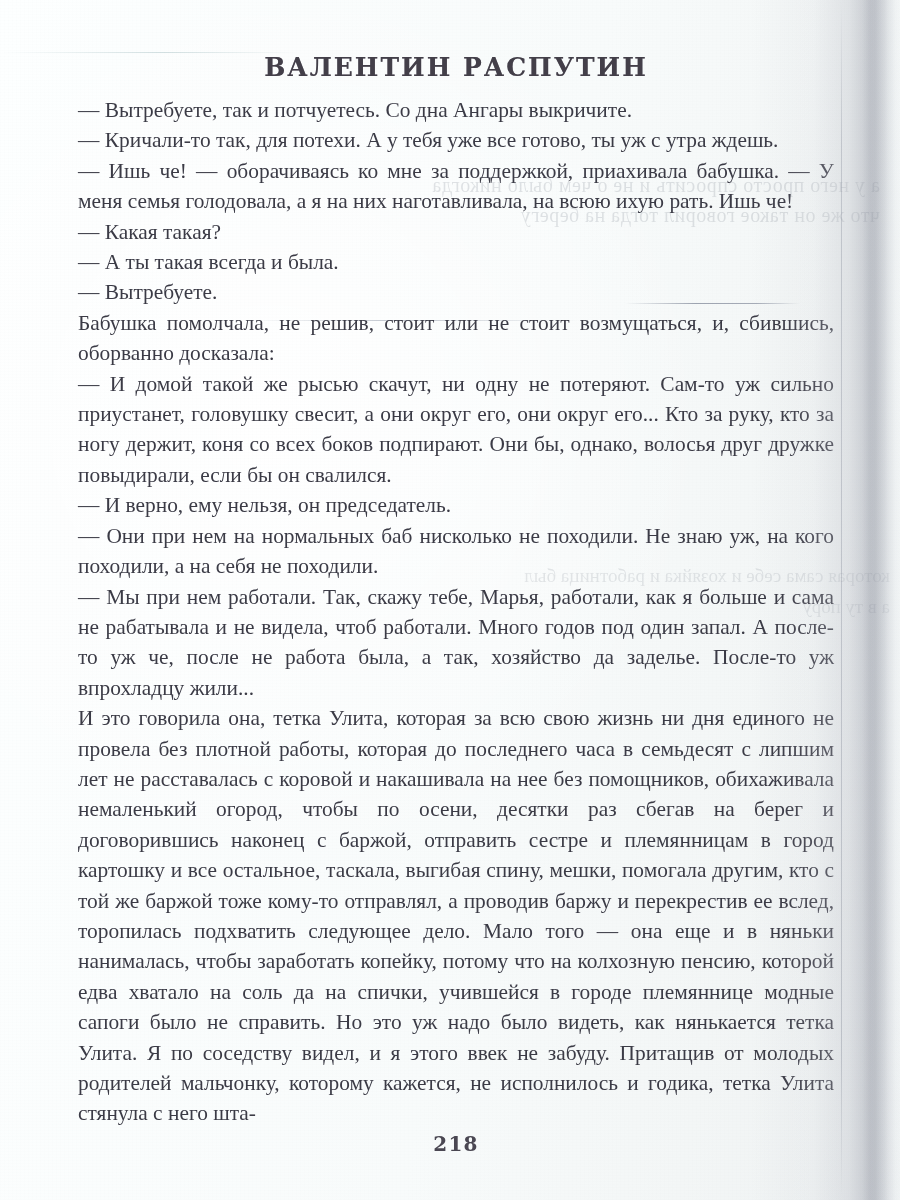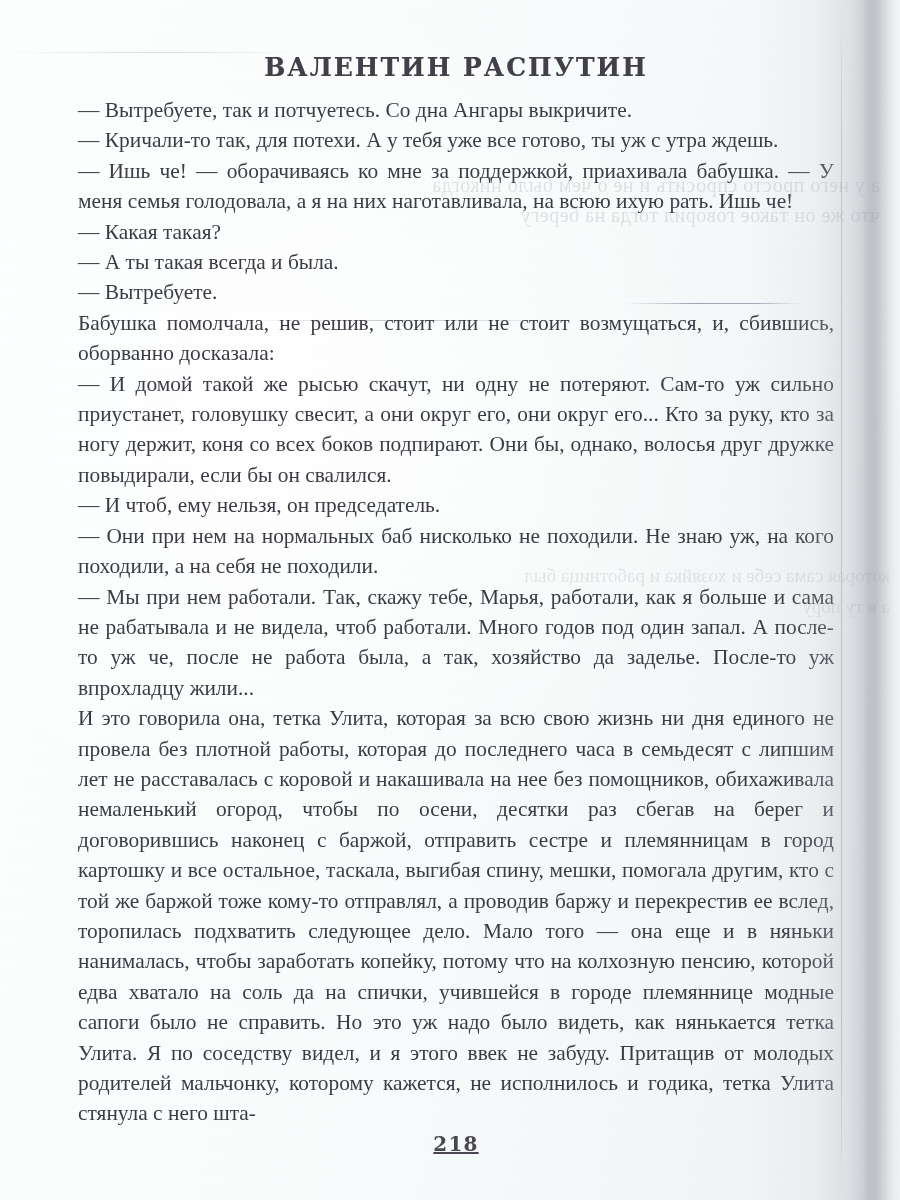--- a/index.html
+++ b/index.html
@@ -165,21 +165,20 @@
     position: absolute;
     left: 0;
     right: 0;
     top: 1132px;
     text-align: center;
     font-size: 20px;
     font-weight: 700;
     letter-spacing: 1.2px;
     color: #4a4752;
     font-family: "DejaVu Serif", "Liberation Serif", serif;
-    text-decoration: underline;
   }
 
   
   .ink-fade {
     position: absolute;
     top: 0; right: 0; width: 120px; height: 100%;
     background: linear-gradient(90deg, rgba(251,253,253,0) 0%, rgba(248,250,251,.22) 55%, rgba(243,246,247,.30) 100%);
     pointer-events: none;
     mix-blend-mode: normal;
   }
@@ -204,21 +203,21 @@
 
     <div class="body-text">
       <p class="dlg">— Вытребуете, так и потчуетесь. Со дна Ангары выкричите.</p>
       <p class="dlg">— Кричали-то так, для потехи. А у тебя уже все готово, ты уж с утра ждешь.</p>
       <p class="dlg">— Ишь че! — оборачиваясь ко мне за поддержкой, приахивала бабушка. — У меня семья голодовала, а я на них наготавливала, на всюю ихую рать. Ишь че!</p>
       <p class="dlg">— Какая такая?</p>
       <p class="dlg">— А ты такая всегда и была.</p>
       <p class="dlg">— Вытребуете.</p>
       <p class="para-indent">Бабушка помолчала, не решив, стоит или не стоит возмущаться, и, сбившись, оборванно досказала:</p>
       <p class="dlg">— И домой такой же рысью скачут, ни одну не потеряют. Сам-то уж сильно приустанет, головушку свесит, а они округ его, они округ его... Кто за руку, кто за ногу держит, коня со всех боков подпирают. Они бы, однако, волосья друг дружке повыдирали, если бы он свалился.</p>
-      <p class="dlg">— И чтоб, ему нельзя, он председатель.</p>
+      <p class="dlg">— И верно, ему нельзя, он председатель.</p>
       <p class="dlg">— Они при нем на нормальных баб нисколько не походили. Не знаю уж, на кого походили, а на себя не походили.</p>
       <p class="dlg">— Мы при нем работали. Так, скажу тебе, Марья, работали, как я больше и сама не рабатывала и не видела, чтоб работали. Много годов под один запал. А после-то уж че, после не работа была, а так, хозяйство да заделье. После-то уж впрохладцу жили...</p>
       <p class="para-indent just">И это говорила она, тетка Улита, которая за всю свою жизнь ни дня единого не провела без плотной работы, которая до последнего часа в семьдесят с липшим лет не расставалась с коровой и накашивала на нее без помощников, обихаживала немаленький огород, чтобы по осени, десятки раз сбегав на берег и договорившись наконец с баржой, отправить сестре и племянницам в город картошку и все остальное, таскала, выгибая спину, мешки, помогала другим, кто с той же баржой тоже кому-то отправлял, а проводив баржу и перекрестив ее вслед, торопилась подхватить следующее дело. Мало того — она еще и в няньки нанималась, чтобы заработать копейку, потому что на колхозную пенсию, которой едва хватало на соль да на спички, учившейся в городе племяннице модные сапоги было не справить. Но это уж надо было видеть, как нянькается тетка Улита. Я по соседству видел, и я этого ввек не забуду. Притащив от молодых родителей мальчонку, которому кажется, не исполнилось и годика, тетка Улита стянула с него шта-</p>
     </div>
 
     <div class="folio">218</div>
   </div>
 
   <div class="ink-fade"></div>
   <div class="curl-shadow"></div>

